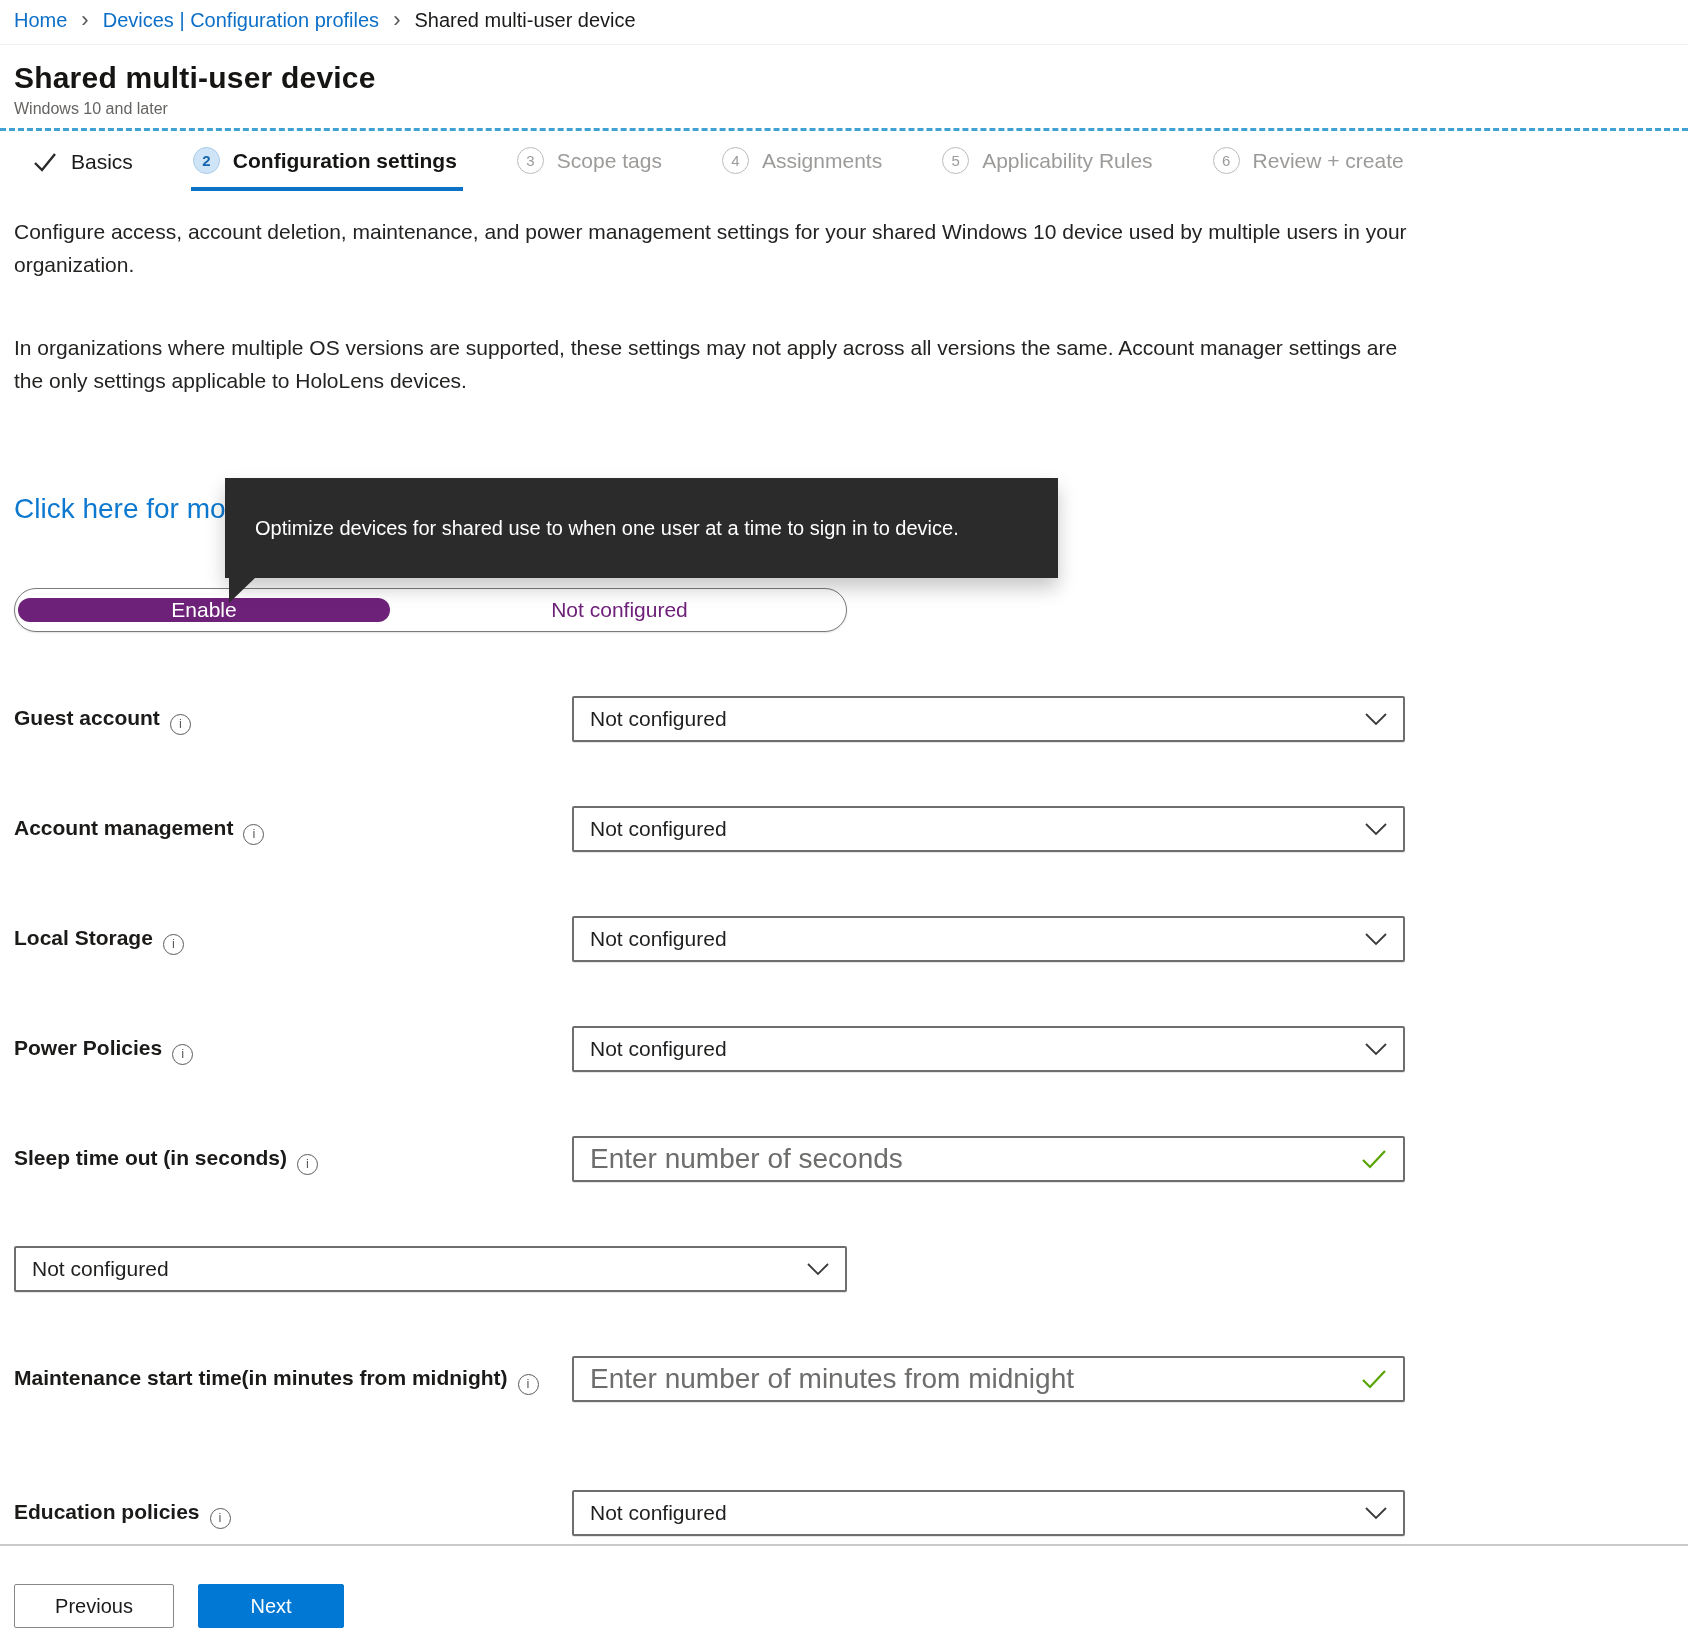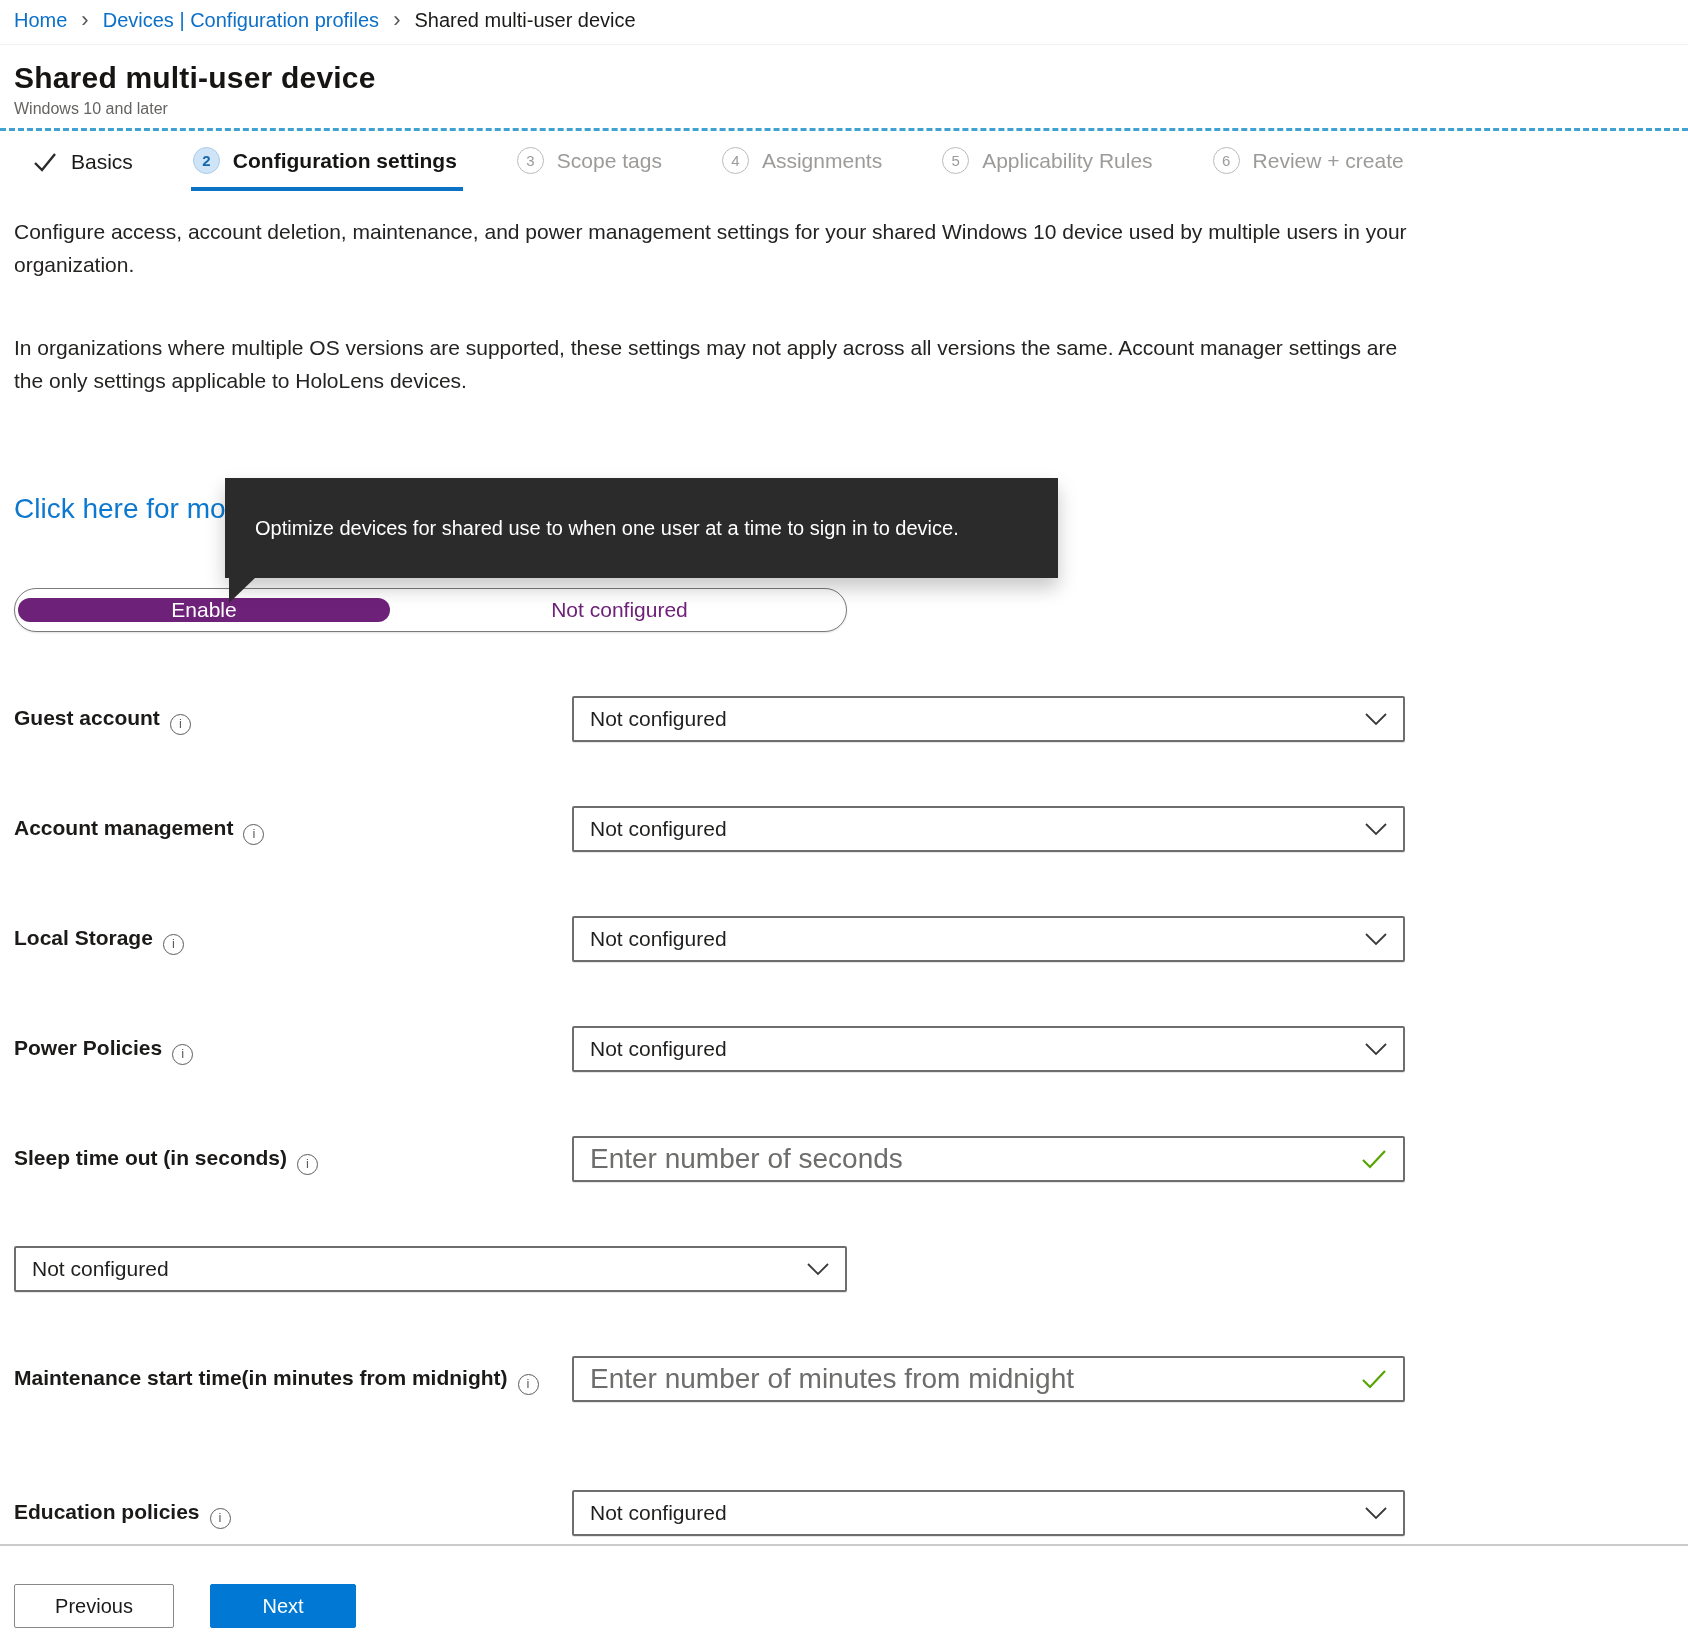--- a/index.html
+++ b/index.html
@@ -123,21 +123,21 @@
   .text-field input {
     flex: 1; border: none; outline: none;
     font-family: inherit; font-size: 28px; color: #201f1e;
     background: transparent;
   }
   .text-field input::placeholder { color: #6e6d6c; opacity: 1; }
   .valid-check { display: flex; align-items: center; flex: none; margin-left: 10px; }
 
   
   .footer-divider { border-top: 2px solid #cccbca; margin-top: 8px; }
-  .footer { display: flex; align-items: center; gap: 36px; padding: 38px 14px 16px 14px; }
+  .footer { display: flex; align-items: center; gap: 24px; padding: 38px 14px 16px 14px; }
   .btn { height: 44px; font-size: 20px; font-family: inherit; border-radius: 2px; cursor: pointer; }
   .btn-secondary { width: 160px; background: #fff; border: 1px solid #8a8886; color: #1b1a19; }
   .btn-primary { width: 146px; background: #0078d4; border: 1px solid #0078d4; color: #fff; }
 </style>
 </head>
 <body>
 
 <nav class="breadcrumb">
   <a class="crumb-link">Home</a>
   <span class="crumb-sep">›</span>

